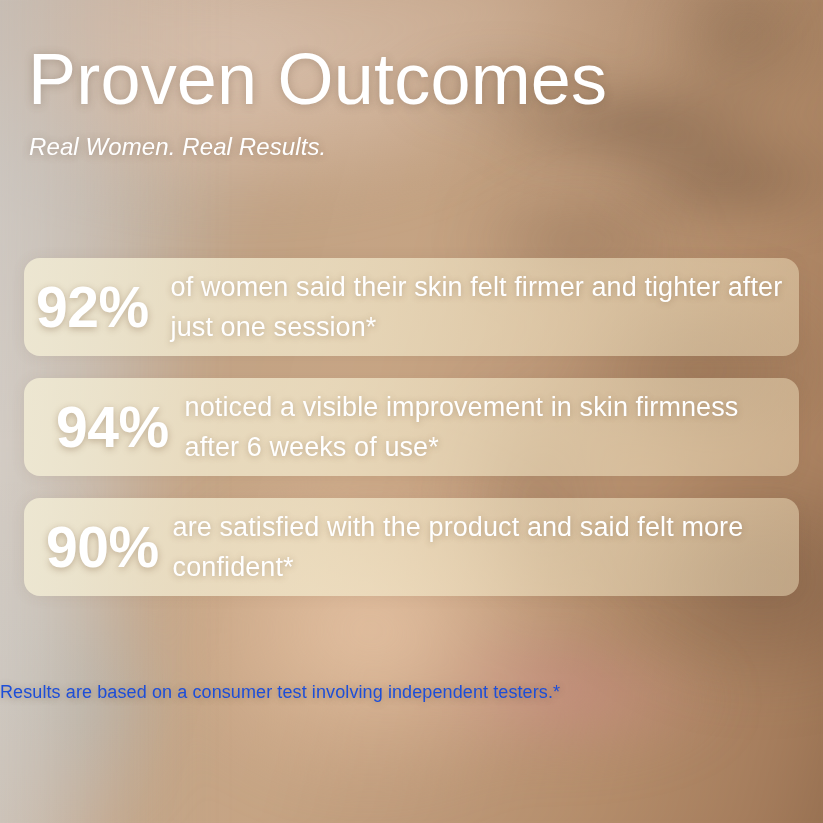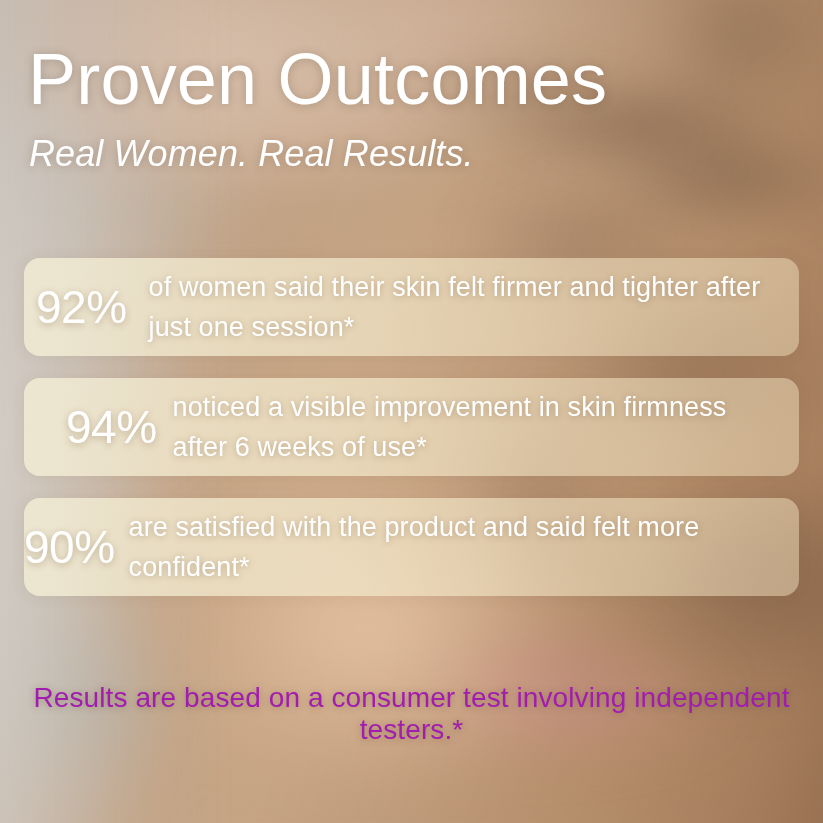--- a/index.html
+++ b/index.html
@@ -143,21 +143,21 @@
     line-height: 1.05;
     color: #ffffff;
     text-shadow: 0 1px 10px rgba(90,66,48,0.30);
     white-space: nowrap;
   }
 
   .subhead {
     position: absolute;
     left: 29px;
     top: 133px;
-    font-size: 36px;
+    font-size: 24px;
     font-weight: 300;
     font-style: italic;
     letter-spacing: 0.1px;
     color: #ffffff;
     text-shadow: 0 1px 8px rgba(90,66,48,0.32);
     white-space: nowrap;
   }
 
   .stats {
     position: absolute;
@@ -177,22 +177,22 @@
                   rgba(244,238,214,0.80) 0%,
                   rgba(243,234,205,0.72) 38%,
                   rgba(240,226,193,0.60) 68%,
                   rgba(238,221,186,0.50) 100%);
     box-shadow: 0 1px 14px rgba(120,92,64,0.10);
     overflow: hidden;
   }
 
   .stat-pct {
     flex: 0 0 auto;
-    font-size: 46px;
-    font-weight: 400;
+    font-size: 57px;
+    font-weight: 700;
     line-height: 1;
     color: #ffffff;
     letter-spacing: -0.5px;
     text-shadow: 0 2px 7px rgba(124,96,66,0.40);
     white-space: nowrap;
   }
 
   .stat-text {
     flex: 1 1 auto;
     font-size: 27px;
@@ -200,36 +200,36 @@
     line-height: 40px;
     color: #ffffff;
     letter-spacing: 0.1px;
     text-shadow: 0 1px 6px rgba(124,96,66,0.42);
   }
 
   
   .card-1 .stat-pct  { padding-left: 12px; }
   .card-1 .stat-text { padding-left: 22px; padding-right: 8px; }
 
-  .card-2 .stat-pct  { padding-left: 42px; }
+  .card-2 .stat-pct  { padding-left: 32px; }
   .card-2 .stat-text { padding-left: 16px; padding-right: 24px; }
 
-  .card-3 .stat-pct  { }
+  .card-3 .stat-pct  { padding-left: 22px; }
   .card-3 .stat-text { padding-left: 14px; padding-right: 10px; }
 
   .footnote {
     position: absolute;
     left: 0;
     right: 0;
     top: 682px;
-    text-align: center;
-    font-size: 28px;
+    text-align: left;
+    font-size: 18px;
     font-weight: 300;
     letter-spacing: 0.1px;
-    color: #a21caf;
+    color: #1d4ed8;
     text-shadow: 0 1px 7px rgba(110,82,58,0.45);
   }
 </style>
 </head>
 <body>
 
 <div id="poster">
 
   <div class="bg-layer bg-base bg-blur"></div>
   <div class="bg-layer bg-hand bg-blur"></div>

